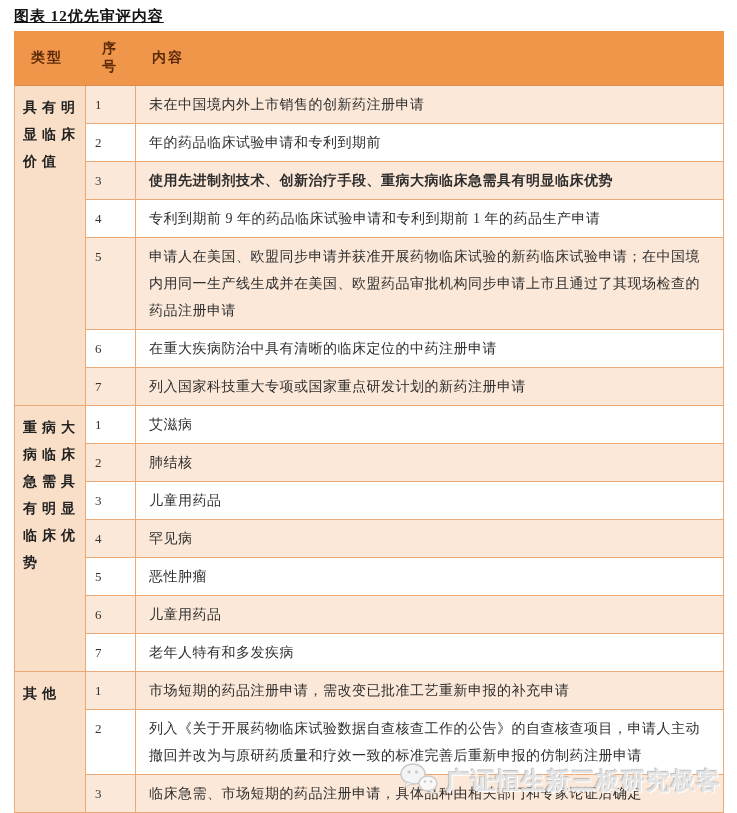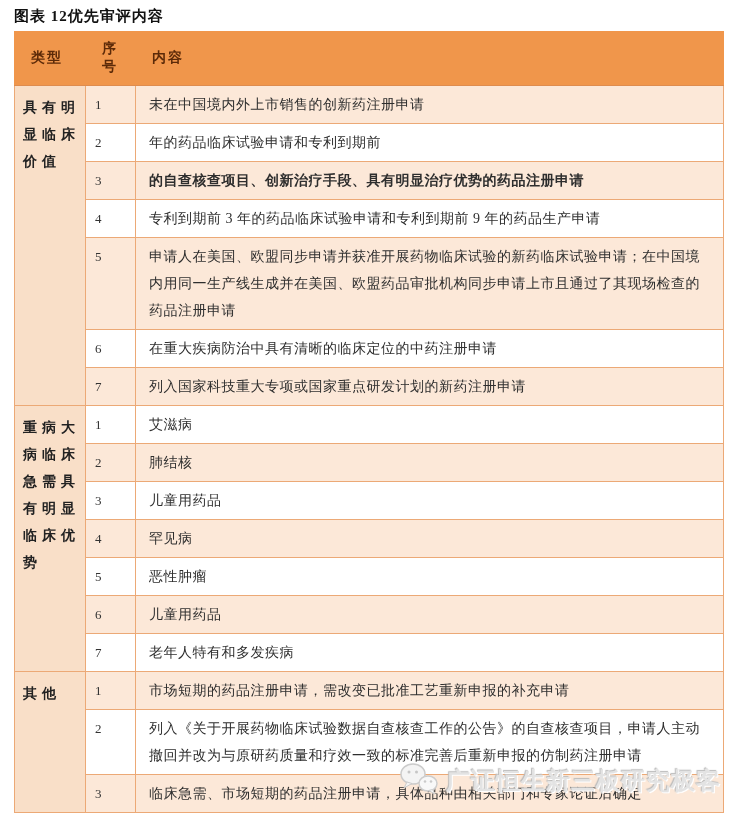--- a/index.html
+++ b/index.html
@@ -1,17 +1,17 @@
 <!DOCTYPE html>
 <html><head>
 <meta charset="utf-8">
 <style>
   html,body{margin:0;padding:0;}
   body{width:737px;height:813px;background:#ffffff;font-family:"Liberation Serif",serif;position:relative;overflow:hidden;}
-  .title{padding:7px 0 5px 14px;font-size:15px;font-weight:bold;color:#111;letter-spacing:1px;}
+  .title{padding:7px 0 5px 14px;font-size:15px;font-weight:bold;color:#111;letter-spacing:1px;text-decoration:underline;}
   table.prtable{margin-left:14px;width:709px;border-collapse:collapse;table-layout:fixed;}
   col.c-type{width:71px;}
   col.c-no{width:50px;}
   col.c-content{width:588px;}
   .prtable th{background:#F0964B;color:#5C2A08;font-size:14px;font-weight:bold;text-align:left;
     padding:8px 6px 9px 16px;border:1px solid #F0964B;border-bottom:1px solid #DE8C4F;letter-spacing:2px;}
   .prtable td{border:1px solid #ECA976;font-size:14px;color:#2e2e2e;vertical-align:middle;}
   td.typecell{background:#F9DFC8;vertical-align:top;padding:8px 4px 8px 8px;line-height:27px;
     letter-spacing:5px;font-weight:bold;color:#222;word-break:break-all;}
   td.no{padding:5px 0 5px 9px;line-height:27px;vertical-align:top;font-size:13px;color:#333;}
@@ -49,25 +49,25 @@
       <td class="typecell" rowspan="7">具有明显临床价值</td>
       <td class="no">1</td>
       <td class="content">未在中国境内外上市销售的创新药注册申请</td>
     </tr>
     <tr class="plain">
       <td class="no">2</td>
       <td class="content">年的药品临床试验申请和专利到期前</td>
     </tr>
     <tr class="shade">
       <td class="no">3</td>
-      <td class="content bold">的自查核查项目、创新治疗手段、具有明显治疗优势的药品注册申请</td>
+      <td class="content bold">使用先进制剂技术、创新治疗手段、重病大病临床急需具有明显临床优势</td>
     </tr>
     <tr class="plain">
       <td class="no">4</td>
-      <td class="content">专利到期前 3 年的药品临床试验申请和专利到期前 9 年的药品生产申请</td>
+      <td class="content">专利到期前 9 年的药品临床试验申请和专利到期前 1 年的药品生产申请</td>
     </tr>
     <tr class="shade">
       <td class="no">5</td>
       <td class="content">申请人在美国、欧盟同步申请并获准开展药物临床试验的新药临床试验申请；在中国境内用同一生产线生成并在美国、欧盟药品审批机构同步申请上市且通过了其现场检查的药品注册申请</td>
     </tr>
     <tr class="plain">
       <td class="no">6</td>
       <td class="content">在重大疾病防治中具有清晰的临床定位的中药注册申请</td>
     </tr>
     <tr class="shade">

